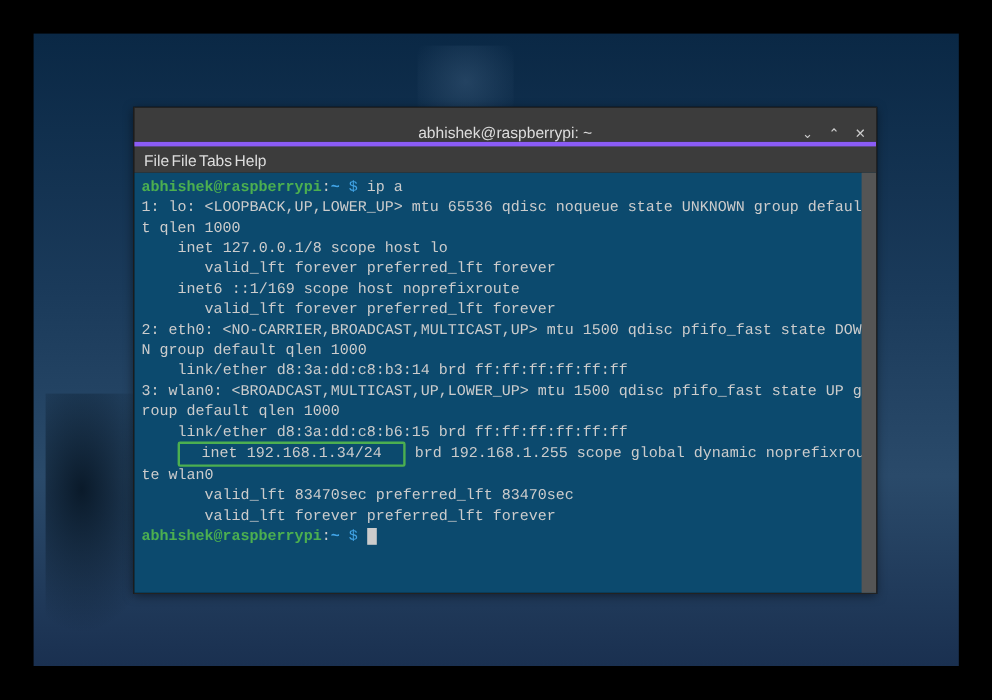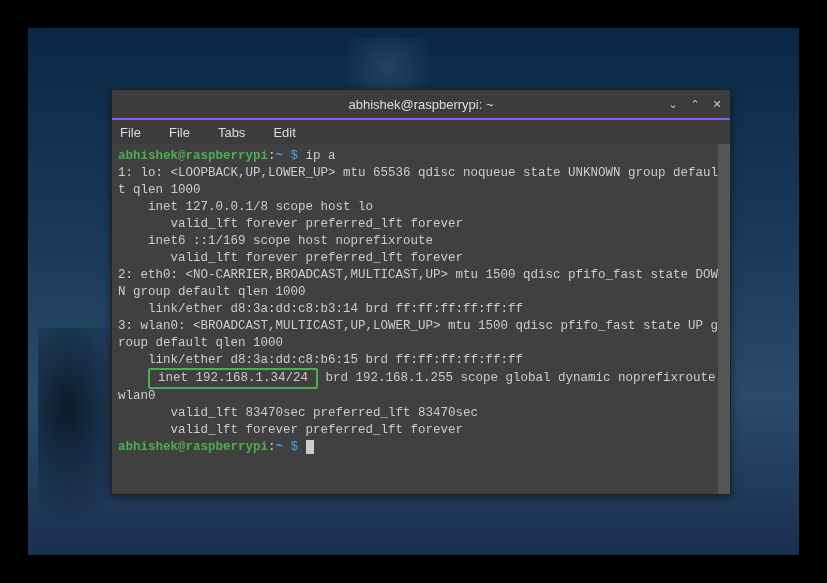--- a/index.html
+++ b/index.html
@@ -49,21 +49,21 @@
       left: 111px;
       width: 620px;
       background: #000;
       border: 1px solid #222;
       box-shadow: 0 2px 8px rgba(0,0,0,0.5);
     }
     .titlebar {
       background: #3c3c3c;
       height: 28px;
       display: flex;
-      align-items: center;
+      align-items: flex-end;
       justify-content: center;
       position: relative;
       color: #ddd;
       font-family: sans-serif;
       font-size: 13px;
     }
     .window-controls {
       position: absolute;
       right: 6px;
       display: flex;
@@ -76,31 +76,31 @@
       cursor: pointer;
       width: 14px;
       text-align: center;
     }
     .menubar {
       background: #3c3c3c;
       height: 26px;
       display: flex;
       align-items: center;
       padding: 0 8px;
-      gap: 28px;
+      gap: 2px;
       color: #ddd;
       font-family: sans-serif;
       font-size: 13px;
-      border-top: 2px solid #8b5cf6;
+      border-top: 4px solid #8b5cf6;
     }
     .menu-item {
       cursor: pointer;
     }
     .terminal-content {
-      background: #404040;
+      background: #0c4a6e;
       padding: 4px 6px;
       font-family: "Courier New", monospace;
       font-size: 12.5px;
       line-height: 17px;
       color: #ccc;
       position: relative;
       min-height: 350px;
     }
     .scrollbar {
       position: absolute;
@@ -134,21 +134,21 @@
     }
     .output {
       color: #ccc;
       white-space: pre-wrap;
       word-break: break-all;
     }
     .highlight-box {
       display: inline-block;
       border: 2px solid #4caf50;
       border-radius: 2px;
-      padding: 0 8px;
+      padding: 0 18px;
       margin: -1px 0;
     }
     .cursor {
       display: inline-block;
       width: 8px;
       height: 14px;
       background: #ccc;
       vertical-align: text-bottom;
     }
     .terminal-line {
@@ -167,21 +167,21 @@
       <span class="win-btn">⌄</span>
       <span class="win-btn">⌃</span>
       <span class="win-btn">✕</span>
     </div>
   </div>
 
   <div class="menubar">
     <span class="menu-item">File</span>
     <span class="menu-item">File</span>
     <span class="menu-item">Tabs</span>
-    <span class="menu-item">Edit</span>
+    <span class="menu-item">Help</span>
   </div>
 
   <div class="terminal-content">
     <span class="terminal-line"><span class="prompt-user">abhishek@raspberrypi</span><span class="prompt-colon">:</span><span class="prompt-path">~</span> <span class="prompt-dollar">$</span> <span class="cmd">ip a</span></span>
     <span class="terminal-line output">1: lo: &lt;LOOPBACK,UP,LOWER_UP&gt; mtu 65536 qdisc noqueue state UNKNOWN group default qlen 1000</span>
     <span class="terminal-line output">    inet 127.0.0.1/8 scope host lo</span>
     <span class="terminal-line output">       valid_lft forever preferred_lft forever</span>
     <span class="terminal-line output">    inet6 ::1/169 scope host noprefixroute</span>
     <span class="terminal-line output">       valid_lft forever preferred_lft forever</span>
     <span class="terminal-line output">2: eth0: &lt;NO-CARRIER,BROADCAST,MULTICAST,UP&gt; mtu 1500 qdisc pfifo_fast state DOWN group default qlen 1000</span>

